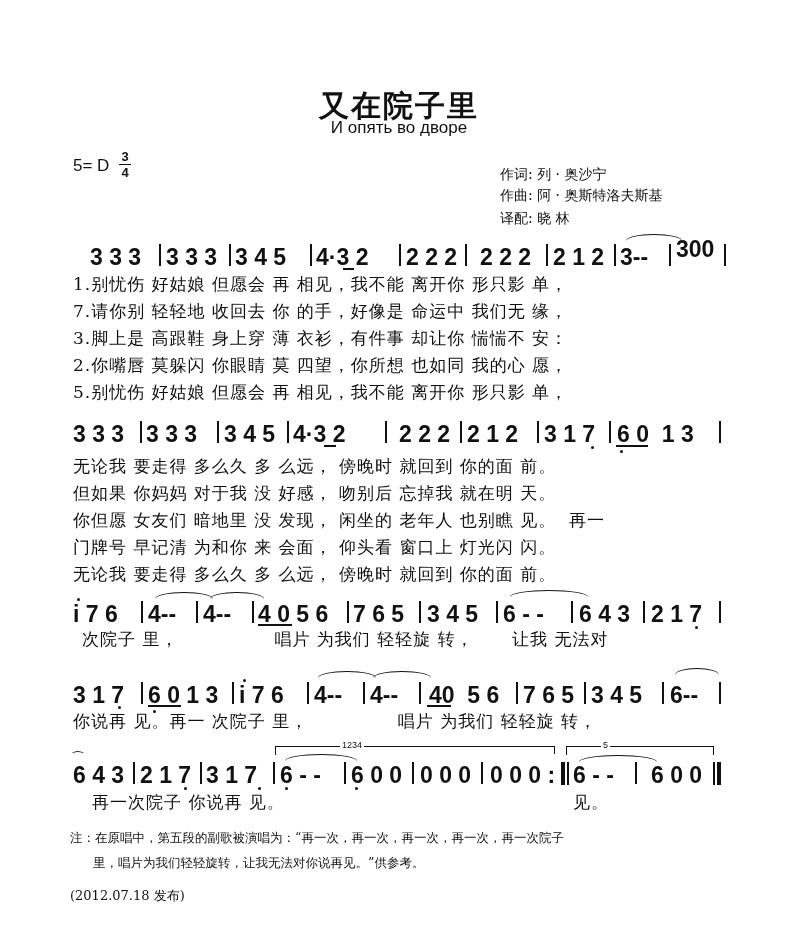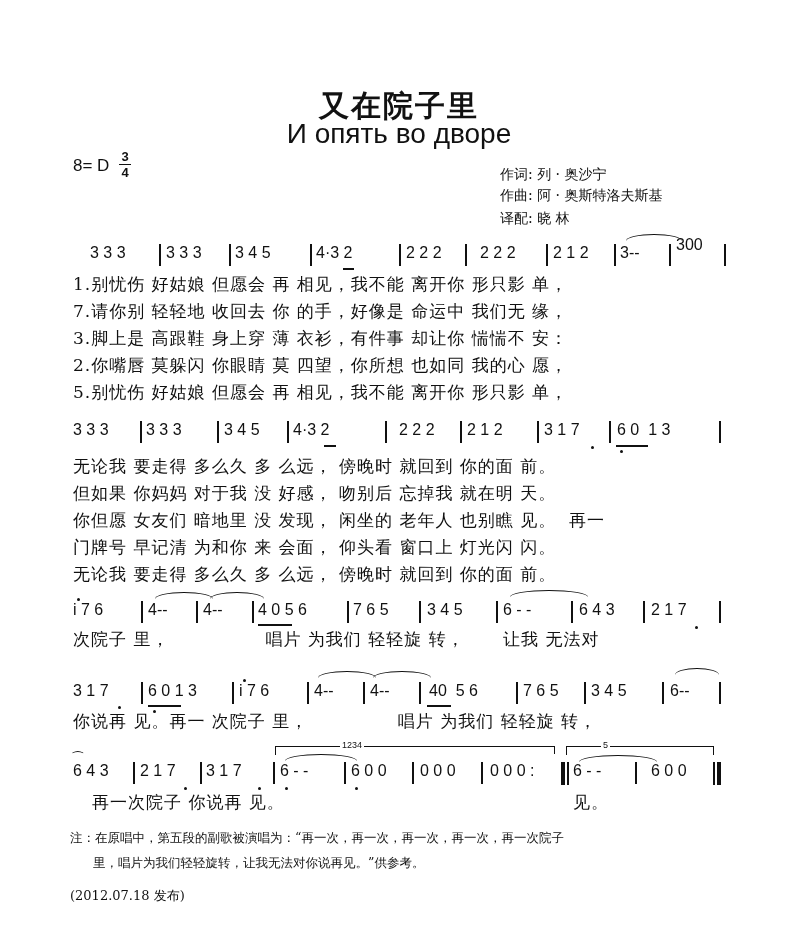--- a/index.html
+++ b/index.html
@@ -1,43 +1,43 @@
 <!DOCTYPE html>
 <html><head>
 <meta charset="utf-8">
 <style>
   html, body { margin:0; padding:0; background:#ffffff; }
   body { width:798px; height:937px; position:relative; overflow:hidden; color:#111; font-family:"DejaVu Sans", sans-serif; }
   .abs { position:absolute; white-space:pre; }
   .title-cn { left:0; width:798px; top:86px; text-align:center; font-family:"DejaVu Serif", serif; font-weight:bold; font-size:30px; letter-spacing:2px; }
-  .title-ru { left:0; width:798px; top:118px; text-align:center; font-family:"Liberation Sans", sans-serif; font-size:28px; }
+  .title-ru { left:0; width:798px; top:118px; text-align:center; font-family:"Liberation Sans", sans-serif; font-size:17px; }
   .key { left:73px; top:156px; font-family:"Liberation Sans", sans-serif; font-size:17px; }
   .frac { position:absolute; left:119px; top:150px; font-family:"Liberation Sans", sans-serif; font-weight:bold; font-size:13px; text-align:center; line-height:13px; width:12px; }
   .frac .line { display:block; border-top:1.5px solid #111; margin:1px 0; }
   .credit { left:500px; font-family:"DejaVu Serif", serif; font-size:14px; }
-  .notes { font-family:"Liberation Sans", sans-serif; font-size:16px; font-weight:400; }
+  .notes { font-family:"Liberation Sans", sans-serif; font-size:23px; font-weight:700; }
   .lyric { font-family:"DejaVu Serif", serif; font-size:17px; letter-spacing:1px; }
   .bar { position:absolute; width:1.5px; background:#111; }
   .ul { position:absolute; height:1.5px; background:#111; }
   .dot { position:absolute; width:3px; height:3px; border-radius:50%; background:#111; }
   .slur { position:absolute; border-top:1.5px solid #111; border-radius:50% 50% 0 0 / 100% 100% 0 0; height:6px; }
   .volta { position:absolute; border-top:1px solid #111; border-left:1px solid #111; height:8px; }
   .volta.r { border-right:1px solid #111; }
   .volta-label { position:absolute; font-size:9px; font-family:"Liberation Sans", sans-serif; background:#fff; padding:0 2px; }
   .footnote { font-family:"DejaVu Serif", serif; font-size:12.5px; }
   .date { font-family:"DejaVu Serif", serif; font-size:13px; }
   .thick { position:absolute; width:3.5px; background:#111; }
 </style>
 </head>
 <body>
 
 <div class="abs title-cn">又在院子里</div>
 <div class="abs title-ru">И опять во дворе</div>
 
-<div class="abs key">8= D</div>
+<div class="abs key">5= D</div>
 <div class="frac">
   <span>3</span>
   <span class="line"></span>
   <span>4</span>
 </div>
 
 <div class="abs credit" style="top:166px">作词: 列 · 奥沙宁</div>
 <div class="abs credit" style="top:187px">作曲: 阿 · 奥斯特洛夫斯基</div>
 <div class="abs credit" style="top:210px">译配: 晓 林</div>
 
@@ -118,21 +118,21 @@
   <div class="bar" style="left:496px;top:601px;height:22px"></div>
   <div class="slur" style="left:510px;top:590px;width:78px"></div>
   <div class="abs notes" style="left:503px;top:601px">6 - -</div>
   <div class="bar" style="left:571px;top:601px;height:22px"></div>
   <div class="abs notes" style="left:579px;top:601px">6 4 3</div>
   <div class="bar" style="left:643px;top:601px;height:22px"></div>
   <div class="abs notes" style="left:651px;top:601px">2 1 7</div>
   <div class="dot" style="left:695px;top:626px"></div>
   <div class="bar" style="left:719px;top:601px;height:22px"></div>
 
-  <div class="abs lyric" style="left:73px;top:628px">次院子 里，               唱片 为我们 轻轻旋 转，      让我 无法对</div>
+  <div class="abs lyric" style="left:82px;top:628px">次院子 里，               唱片 为我们 轻轻旋 转，      让我 无法对</div>
 </div>
 
 <div>
   <div class="abs notes" style="left:73px;top:682px">3 1 7</div>
   <div class="dot" style="left:118px;top:706px"></div>
   <div class="bar" style="left:141px;top:682px;height:22px"></div>
   <div class="abs notes" style="left:148px;top:682px">6 0 1 3</div>
   <div class="ul" style="left:148px;top:705px;width:33px"></div>
   <div class="dot" style="left:153px;top:710px"></div>
   <div class="bar" style="left:232px;top:682px;height:22px"></div>

